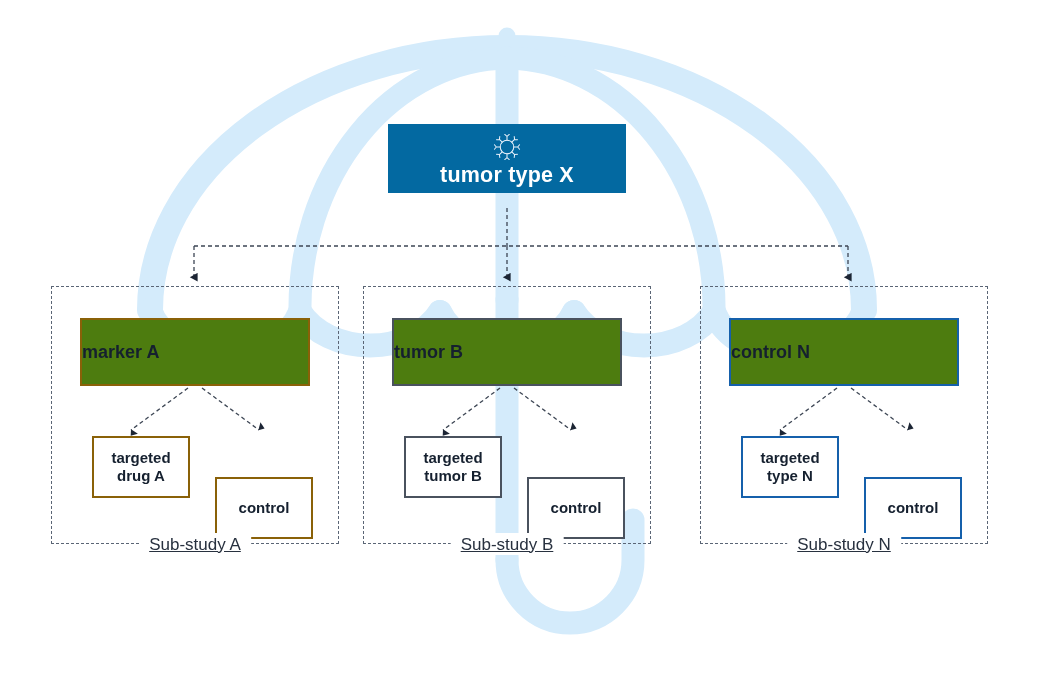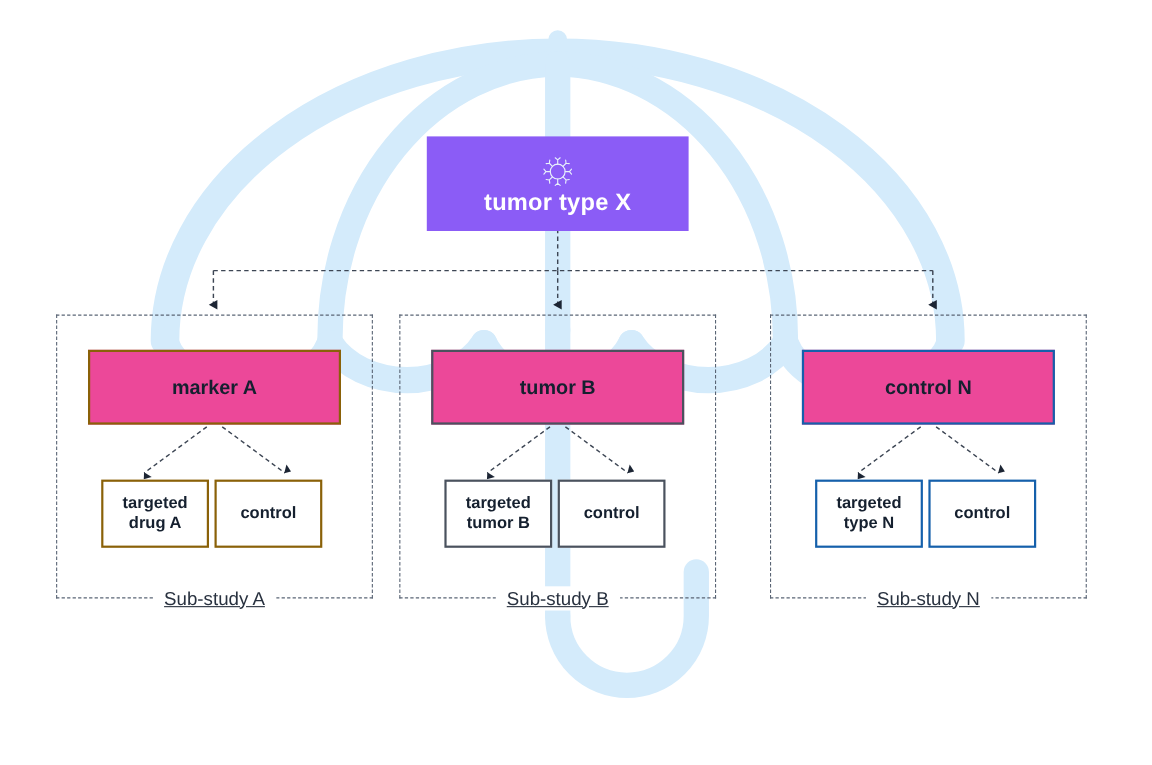--- a/index.html
+++ b/index.html
@@ -30,22 +30,22 @@
     position: absolute;
     left: 0; top: 0;
     width: 1047px; height: 695px;
     pointer-events: none;
   }
 
   
   #root-node {
     position: absolute;
     left: 388px; top: 124px;
-    width: 238px; height: 86px;
-    background: #8b5cf6;
+    width: 238px; height: 69px;
+    background: #0369a1;
     display: flex;
     flex-direction: column;
     align-items: center;
     justify-content: center;
     gap: 2px;
   }
   #root-node .virus-icon { width: 30px; height: 30px; display:block; margin-top:2px; }
   #root-node .root-label {
     color: #ffffff;
     font-size: 21.5px;
@@ -91,25 +91,24 @@
 
   #substudy-0 { left: 51px; }
   #substudy-1 { left: 363px; }
   #substudy-2 { left: 700px; }
 
   
   .marker-box {
     position: absolute;
     left: 29px; top: 32px;
     width: 230px; height: 68px;
-    background: #ec4899;
+    background: #4d7c0f;
     border: 2.5px solid #000;
     display: flex;
     align-items: center;
-    justify-content: center;
   }
   .marker-box .box-label {
     font-size: 18px;
     font-weight: bold;
     color: #15202f;
     line-height: 1.15;
     text-align: center;
   }
 
   .arm-box {
@@ -118,21 +117,21 @@
     width: 98px;
     height: 62px;
     background: #ffffff;
     border: 2.5px solid #000;
     display: flex;
     align-items: center;
     justify-content: center;
     text-align: center;
   }
   .arm-box.left  { left: 41px; }
-  .arm-box.right { left: 144px; }
+  .arm-box.right { left: 164px; margin-top: 41px; }
   .arm-box .box-label {
     font-size: 15px;
     font-weight: bold;
     color: #15202f;
     line-height: 1.22;
   }
 
   .arm-arrows {
     position: absolute;
     left: 0; top: 0;

